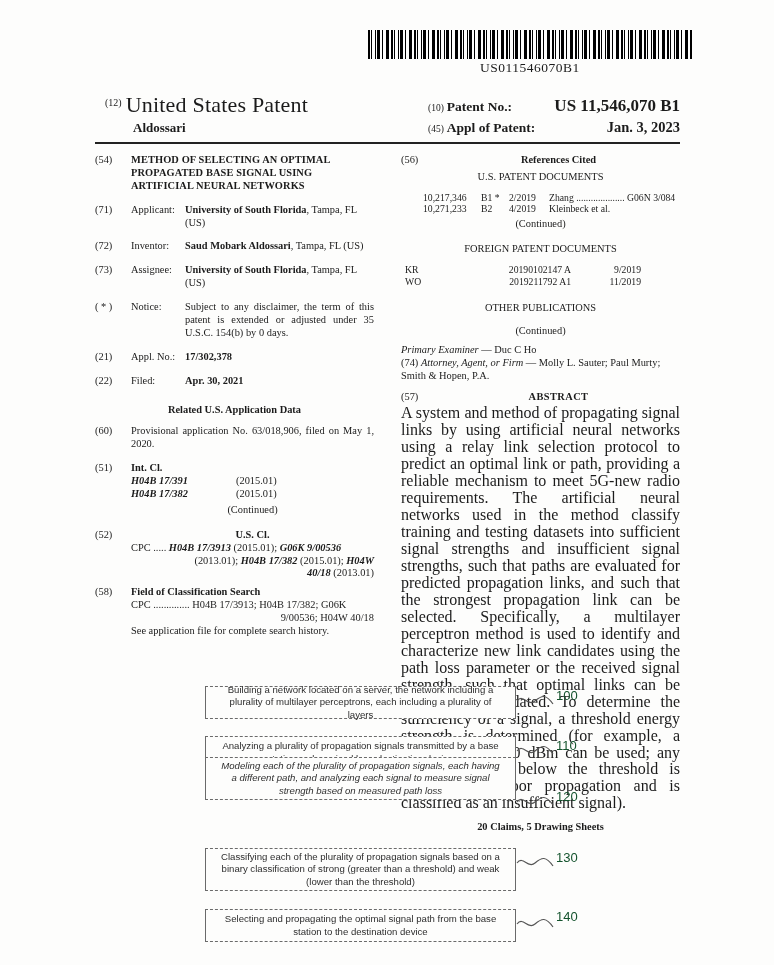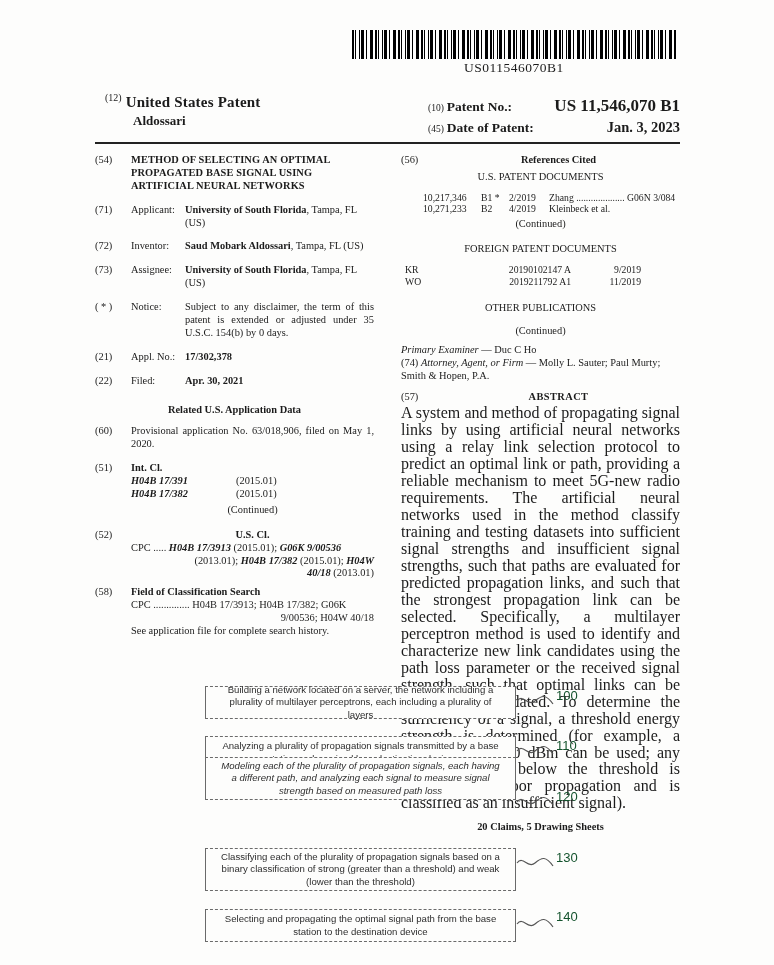--- a/index.html
+++ b/index.html
@@ -4,37 +4,37 @@
 <style>
   * { margin:0; padding:0; box-sizing:border-box; }
   html,body { background:#e8e8e8; }
   .page {
     position:relative; width:774px; height:965px; margin:0 auto;
     background:#fdfdfc; color:#1b1b1b;
     font-family:"Liberation Serif", serif;
     overflow:hidden;
   }
   
-  .barcode-wrap { position:absolute; top:30px; left:352px; width:324px; text-align:center; }
+  .barcode-wrap { position:absolute; top:30px; left:368px; width:324px; text-align:center; }
   .barcode {
     height:29px; width:324px;
     background:
       repeating-linear-gradient(90deg,
         #000 0px,#000 2px, transparent 2px,transparent 3px,
         #000 3px,#000 4px, transparent 4px,transparent 7px,
         #000 7px,#000 8px, transparent 8px,transparent 9px,
         #000 9px,#000 12px, transparent 12px,transparent 14px,
         #000 14px,#000 15px, transparent 15px,transparent 18px,
         #000 18px,#000 21px, transparent 21px,transparent 23px);
   }
   .barcode-text { font-size:13.5px; letter-spacing:0.5px; margin-top:1px; }
   
   .hdr-left { position:absolute; top:92px; left:105px; }
   .hdr-kind { font-size:10px; vertical-align:6px; }
-  .hdr-title { font-size:15px; font-weight:bold; letter-spacing:0.2px;text-align:center; }
+  .hdr-title { font-size:22px; font-weight:normal; letter-spacing:0.2px;text-align:center; }
   .hdr-inventor { font-size:13px; font-weight:bold; margin:2px 0 0 28px; }
   .hdr-right { position:absolute; top:96px; left:428px; width:252px; font-weight:bold; }
   .hdr-row { display:flex; justify-content:space-between; align-items:baseline; margin-bottom:3px; }
   .hdr-num { font-size:9.5px; font-weight:normal; margin-right:3px; }
   .hdr-lbl { font-size:13.5px; }
   .hdr-val-big { font-size:17px; }
   .hdr-val { font-size:14.5px; }
   .hdr-rule { position:absolute; top:142px; left:95px; width:585px; height:2px; background:#222; }
   
   .cols { position:absolute; top:154px; left:95px; width:585px; display:flex; gap:27px;
@@ -106,21 +106,21 @@
       <span class="hdr-title">United States Patent</span>
     </div>
     <div class="hdr-inventor">Aldossari</div>
   </div>
   <div class="hdr-right">
     <div class="hdr-row">
       <span class="hdr-lbl"><span class="hdr-num">(10)</span><span>Patent No.:</span></span>
       <span class="hdr-val-big">US 11,546,070 B1</span>
     </div>
     <div class="hdr-row">
-      <span class="hdr-lbl"><span class="hdr-num">(45)</span><span>Date of Patent:</span></span>
+      <span class="hdr-lbl"><span class="hdr-num">(45)</span><span>Appl of Patent:</span></span>
       <span class="hdr-val">Jan. 3, 2023</span>
     </div>
   </div>
   <div class="hdr-rule"></div>
 
   <div class="cols">
 
     <div class="col">
 
       <div class="item">

